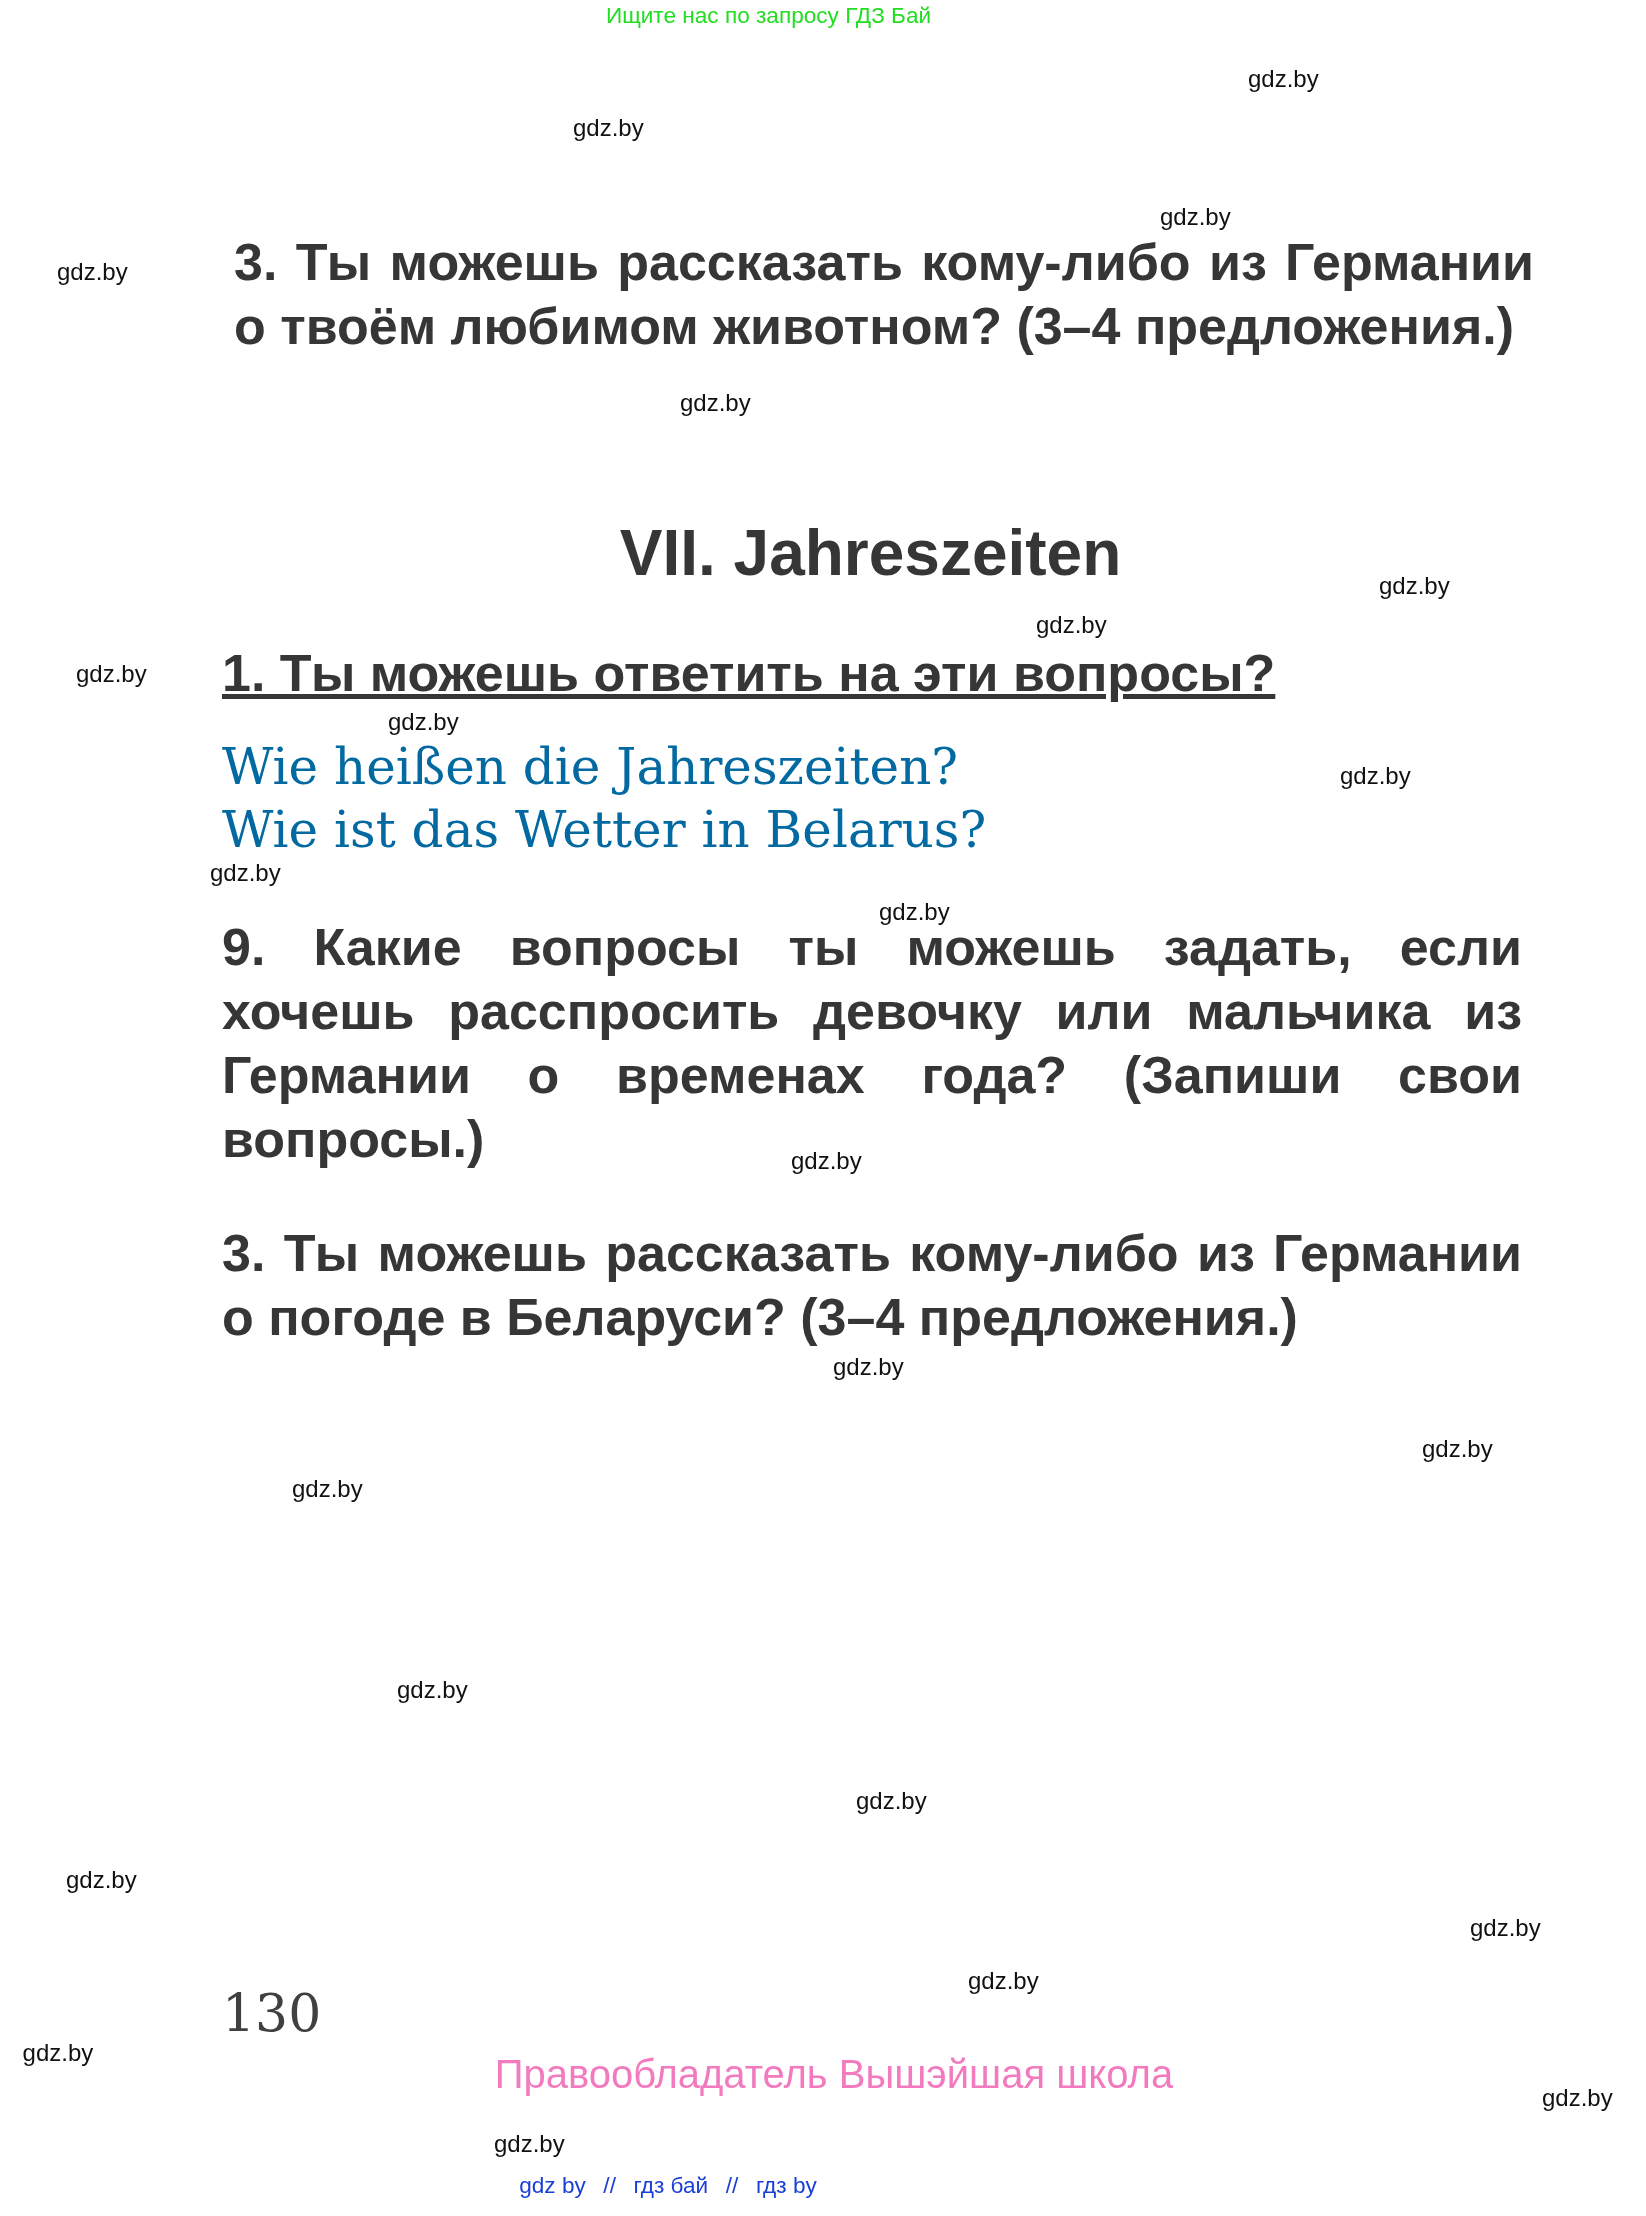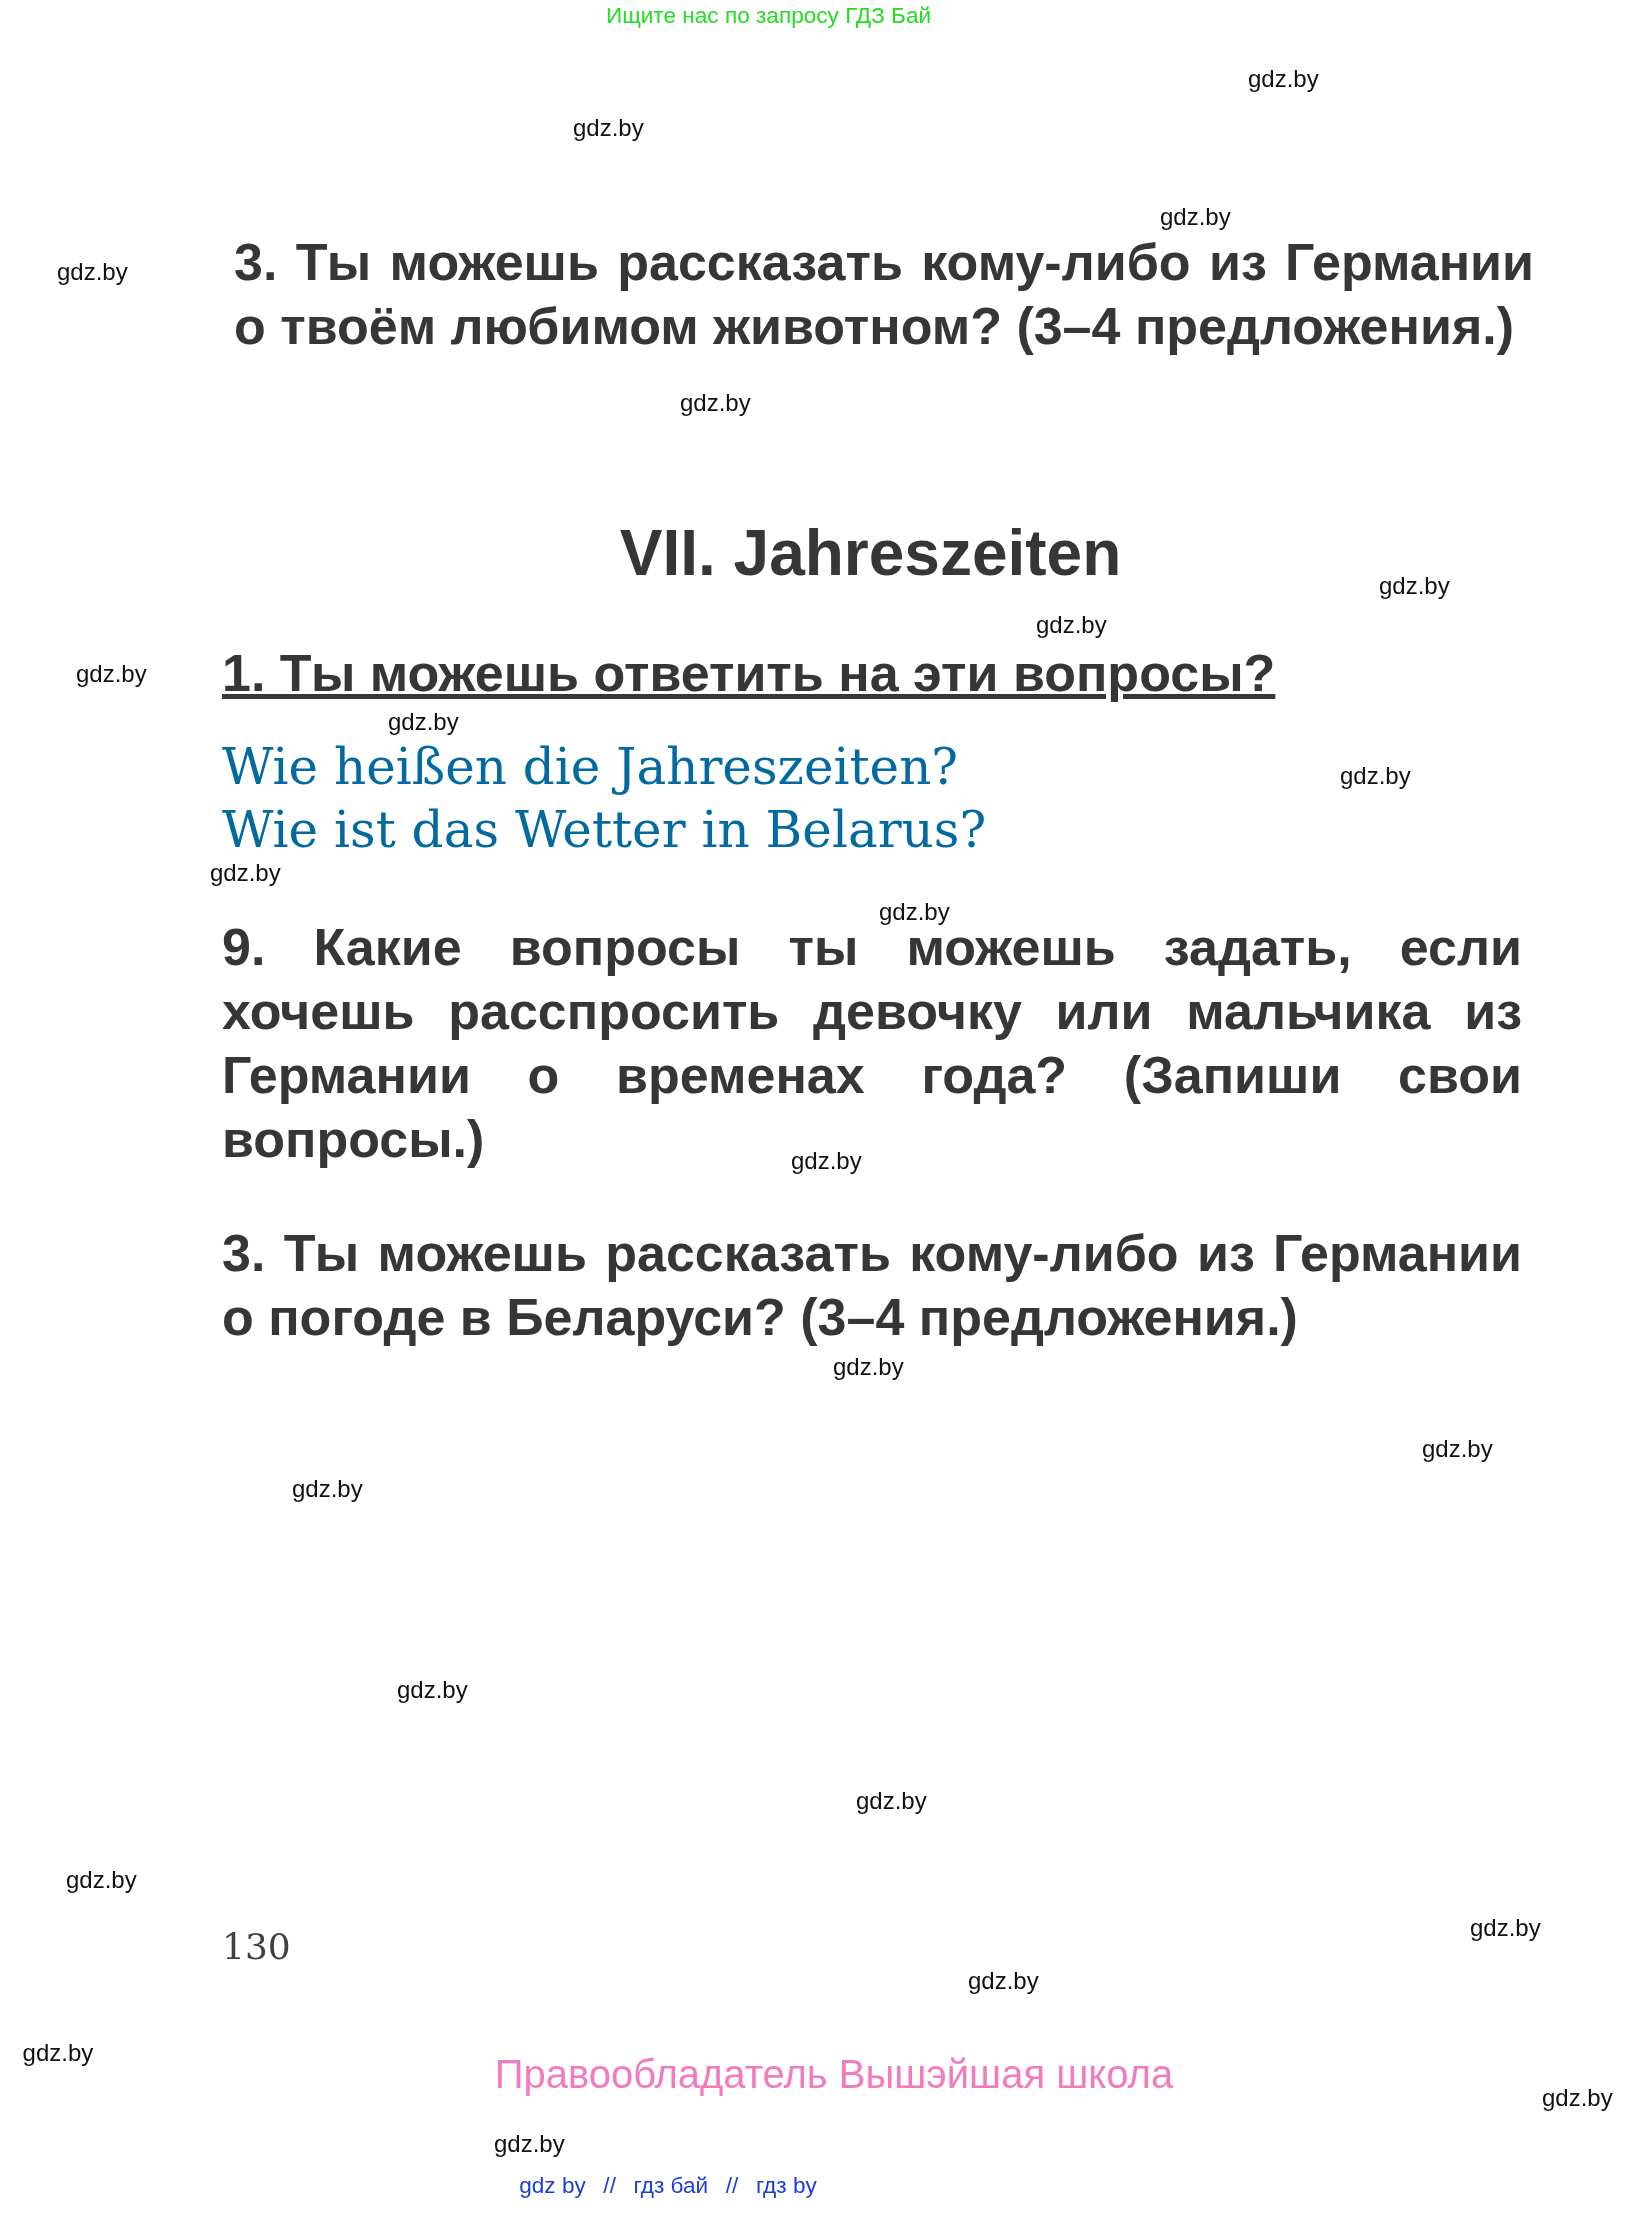--- a/index.html
+++ b/index.html
@@ -18,22 +18,22 @@
     .section-title {
       position: absolute; top: 516px; left: 0; width: 1741px; text-align: center;
       font-family: "Liberation Sans", sans-serif; font-weight: bold;
       font-size: 64px; color: #363636;
     }
     .german {
       position: absolute; left: 222px;
       font-family: "DejaVu Serif", serif; font-size: 50px; line-height: 63px; color: #0369a1;
     }
     .page-num {
-      position: absolute; top: 1926px; left: 222px;
-      font-family: "DejaVu Serif", serif; font-size: 36px; color: #404040;
+      position: absolute; top: 1983px; left: 222px;
+      font-family: "DejaVu Serif", serif; font-size: 52px; color: #404040;
     }
     .copyright {
       position: absolute; top: 2052px; left: 0; width: 1668px; text-align: center;
       font-family: "Liberation Sans", sans-serif; font-size: 40px; color: #f27bbf;
     }
     .footer-links {
       position: absolute; top: 2208px; left: 0; width: 1336px; text-align: center;
       font-family: "Liberation Sans", sans-serif; font-size: 22.6px; color: #1a3fd6;
       transform: translateY(-35px);
     }

